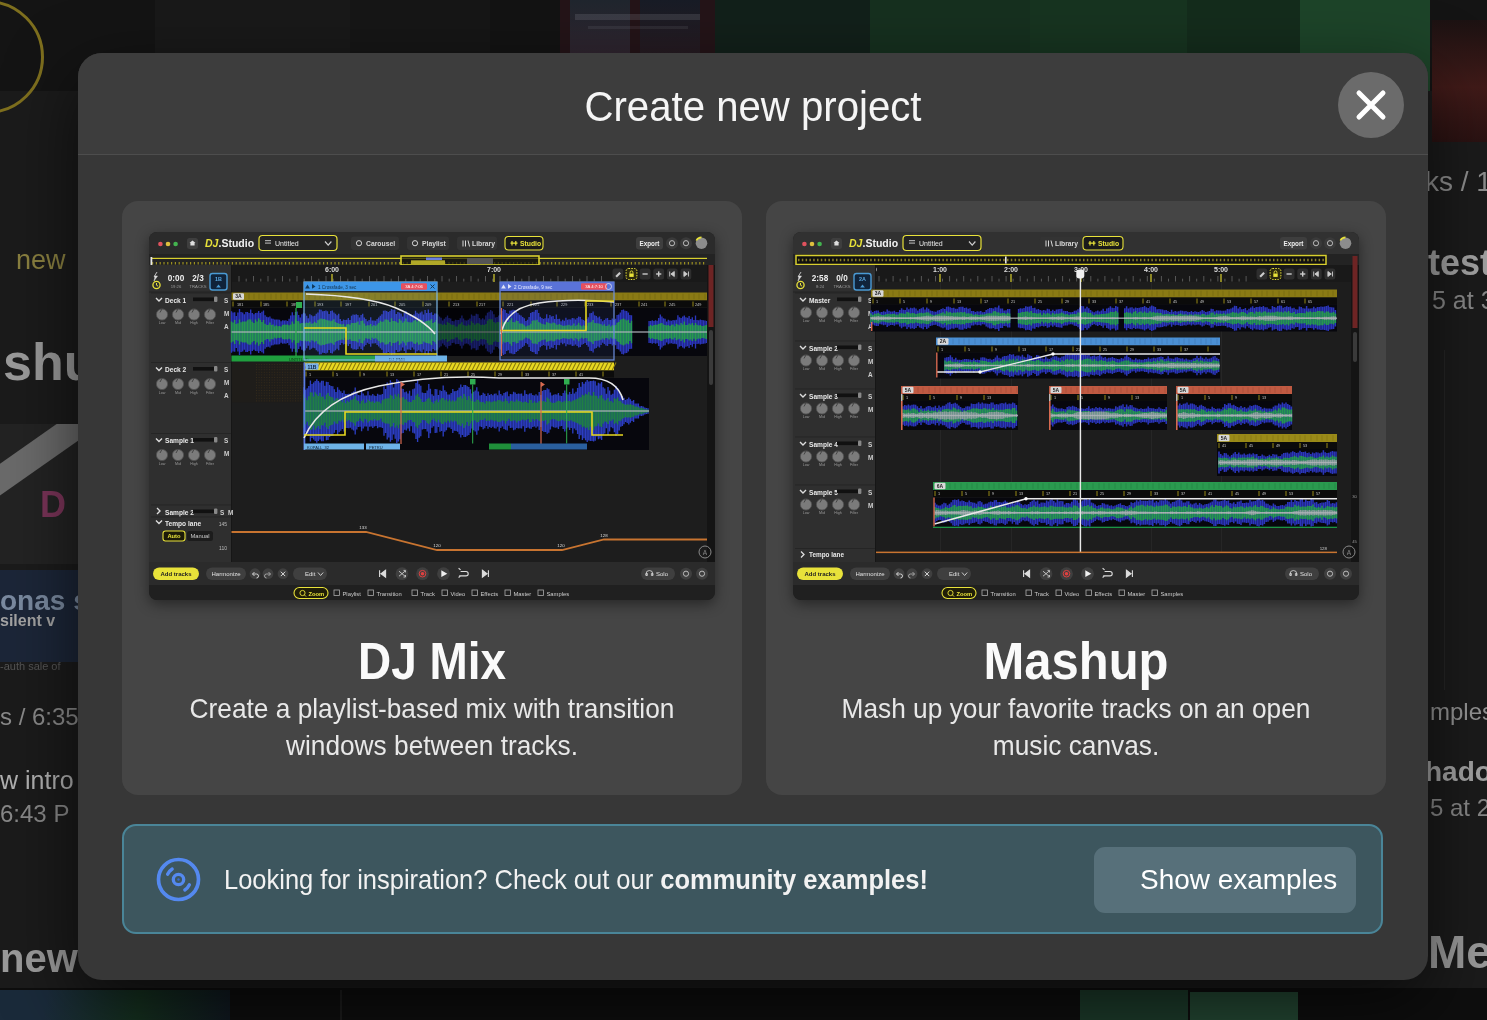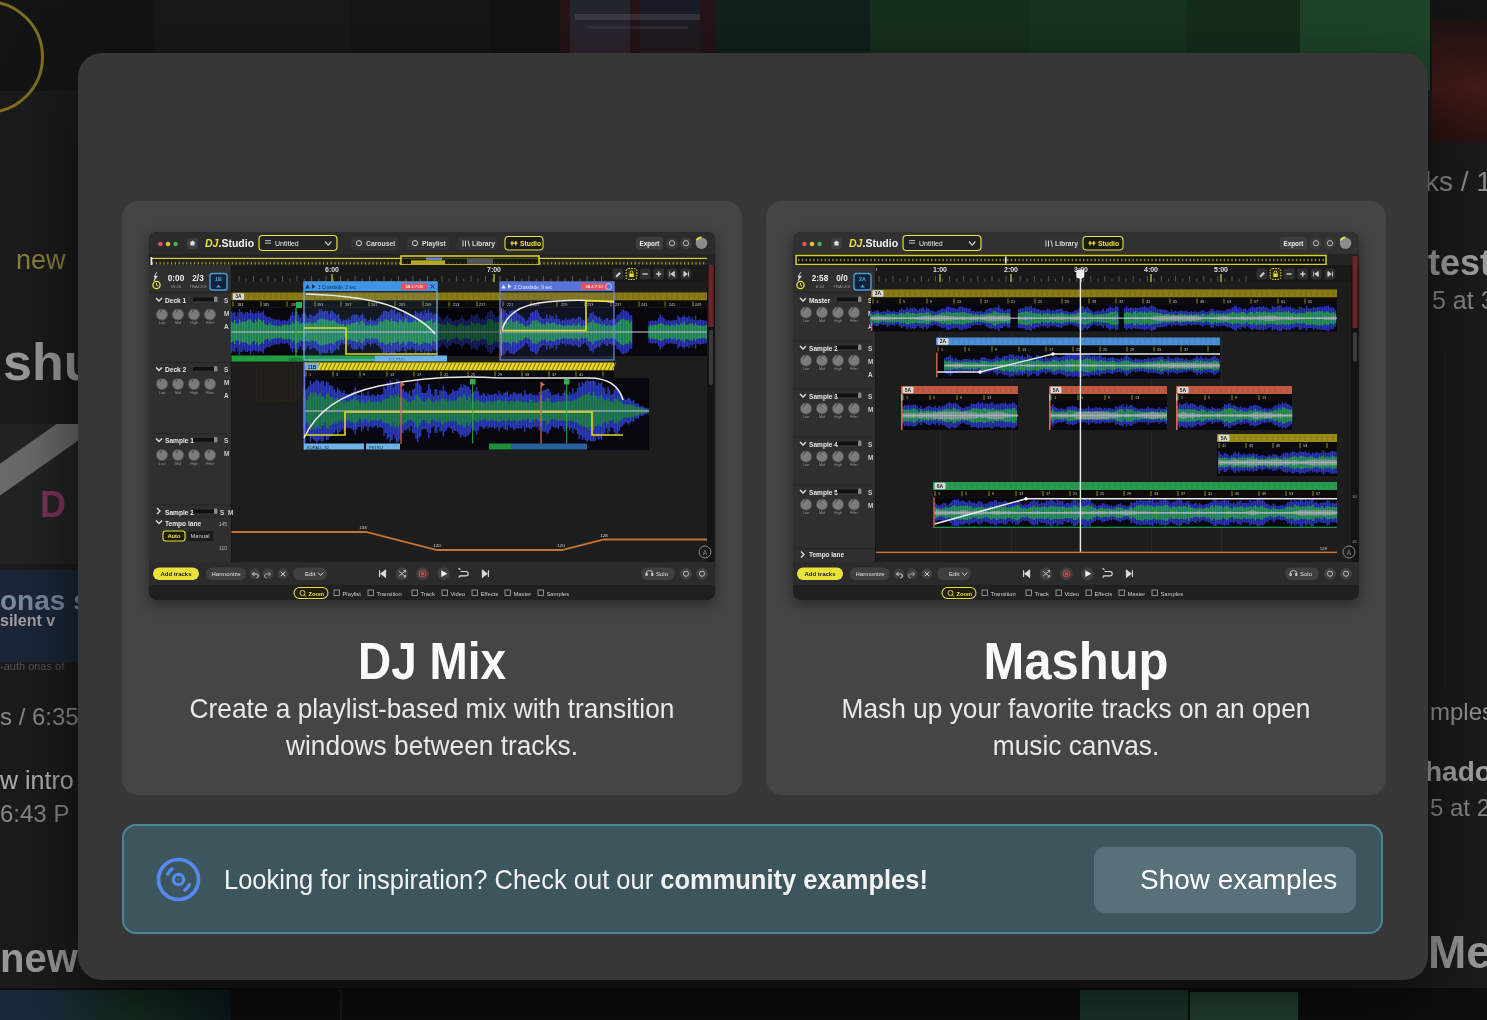--- a/index.html
+++ b/index.html
@@ -50,38 +50,44 @@
 <div style="position:absolute;left:-70px;top:0px;width:114px;height:114px;border-radius:50%;border:3.5px solid #7e6f1e"></div>
 <div style="position:absolute;left:16px;top:245px;font-size:27px;color:#8a8040;font-weight:400;white-space:nowrap">new</div>
 <div style="position:absolute;left:3px;top:332px;font-size:52px;color:#9a9a9a;font-weight:700;white-space:nowrap">shu</div>
 <div style="position:absolute;left:0;top:424px;width:78px;height:140px;background:#232323;overflow:hidden">
     <div style="position:absolute;left:-30px;top:18px;width:130px;height:26px;background:#6a6a6a;transform:rotate(-35deg)"></div>
     <div style="position:absolute;left:40px;top:60px;font-weight:800;font-size:36px;color:#7a3458">D</div>
   </div>
 <div style="position:absolute;left:0;top:570px;width:78px;height:92px;background:#1c2638"></div>
 <div style="position:absolute;left:0px;top:585px;font-size:28px;color:#7a8aa0;font-weight:700;white-space:nowrap">onas s</div>
 <div style="position:absolute;left:0px;top:612px;font-size:16px;color:#a3a3a3;font-weight:600;white-space:nowrap">silent v</div>
-<div style="position:absolute;left:0px;top:660px;font-size:11px;color:#555;font-weight:400;white-space:nowrap">-auth onas of</div>
+<div style="position:absolute;left:0px;top:660px;font-size:11px;color:#555;font-weight:400;white-space:nowrap">-auth sale of</div>
 <div style="position:absolute;left:0px;top:703px;font-size:24px;color:#8a8a8a;font-weight:400;white-space:nowrap">s / 6:35</div>
 <div style="position:absolute;left:0px;top:766px;font-size:25px;color:#b0b0b0;font-weight:500;white-space:nowrap">w intro</div>
 <div style="position:absolute;left:0px;top:800px;font-size:24px;color:#888;font-weight:400;white-space:nowrap">6:43 P</div>
 <div style="position:absolute;left:0px;top:936px;font-size:40px;color:#9a9a9a;font-weight:700;white-space:nowrap">new</div>
 <div style="position:absolute;left:1425px;top:166px;font-size:28px;color:#8e8e8e;font-weight:400;white-space:nowrap">ks / 1</div>
 <div style="position:absolute;left:1428px;top:242px;font-size:36px;color:#a2a2a2;font-weight:700;white-space:nowrap">test2</div>
 <div style="position:absolute;left:1432px;top:286px;font-size:25px;color:#888;font-weight:400;white-space:nowrap">5 at 3</div>
 <div style="position:absolute;left:1430px;top:698px;font-size:24px;color:#949494;font-weight:400;white-space:nowrap">mples</div>
 <div style="position:absolute;left:1425px;top:756px;font-size:28px;color:#a2a2a2;font-weight:700;white-space:nowrap">hadow</div>
 <div style="position:absolute;left:1430px;top:794px;font-size:24px;color:#888;font-weight:400;white-space:nowrap">5 at 2</div>
 <div style="position:absolute;left:1428px;top:925px;font-size:46px;color:#9a9a9a;font-weight:700;white-space:nowrap">Merc</div>
 <div style="position:absolute;left:0;top:988px;width:1487px;height:32px;background:#0e0e0e"></div>
 <div style="position:absolute;left:0;top:990px;width:230px;height:30px;background:linear-gradient(100deg,#1a2a3a 20%,#15301f 60%,#101820)"></div>
 <div style="position:absolute;left:1080px;top:990px;width:108px;height:30px;background:#1c3a2a"></div>
 <div style="position:absolute;left:1190px;top:992px;width:108px;height:28px;background:#234632"></div>
 <div style="position:absolute;left:340px;top:990px;width:2px;height:30px;background:#1c1c1c"></div>
 <div class="modal">
+  <div class="mhead">
+      <div class="mtitle">Create new project</div>
+    <div class="close"><svg width="66" height="66" viewBox="0 0 66 66">
+          <path d="M21 21L45 45M45 21L21 45" stroke="#fff" stroke-width="5" stroke-linecap="round"></path>
+        </svg></div>
+  </div>
   <div class="card" style="left:44px;">
     <div class="shot"><svg width="566" height="368" viewBox="0 0 566 368" font-family="Liberation Sans, sans-serif">
           <defs>
             <clipPath id="winL">
               <rect x="0" y="0" width="566" height="368" rx="8"></rect>
             </clipPath>
           </defs>
           <g clip-path="url(#winL)">
             <rect x="0" y="0" width="566" height="368" fill="#1d1d1d"></rect>
             <rect x="0" y="0" width="566" height="22" fill="#2b2b2b"></rect>

